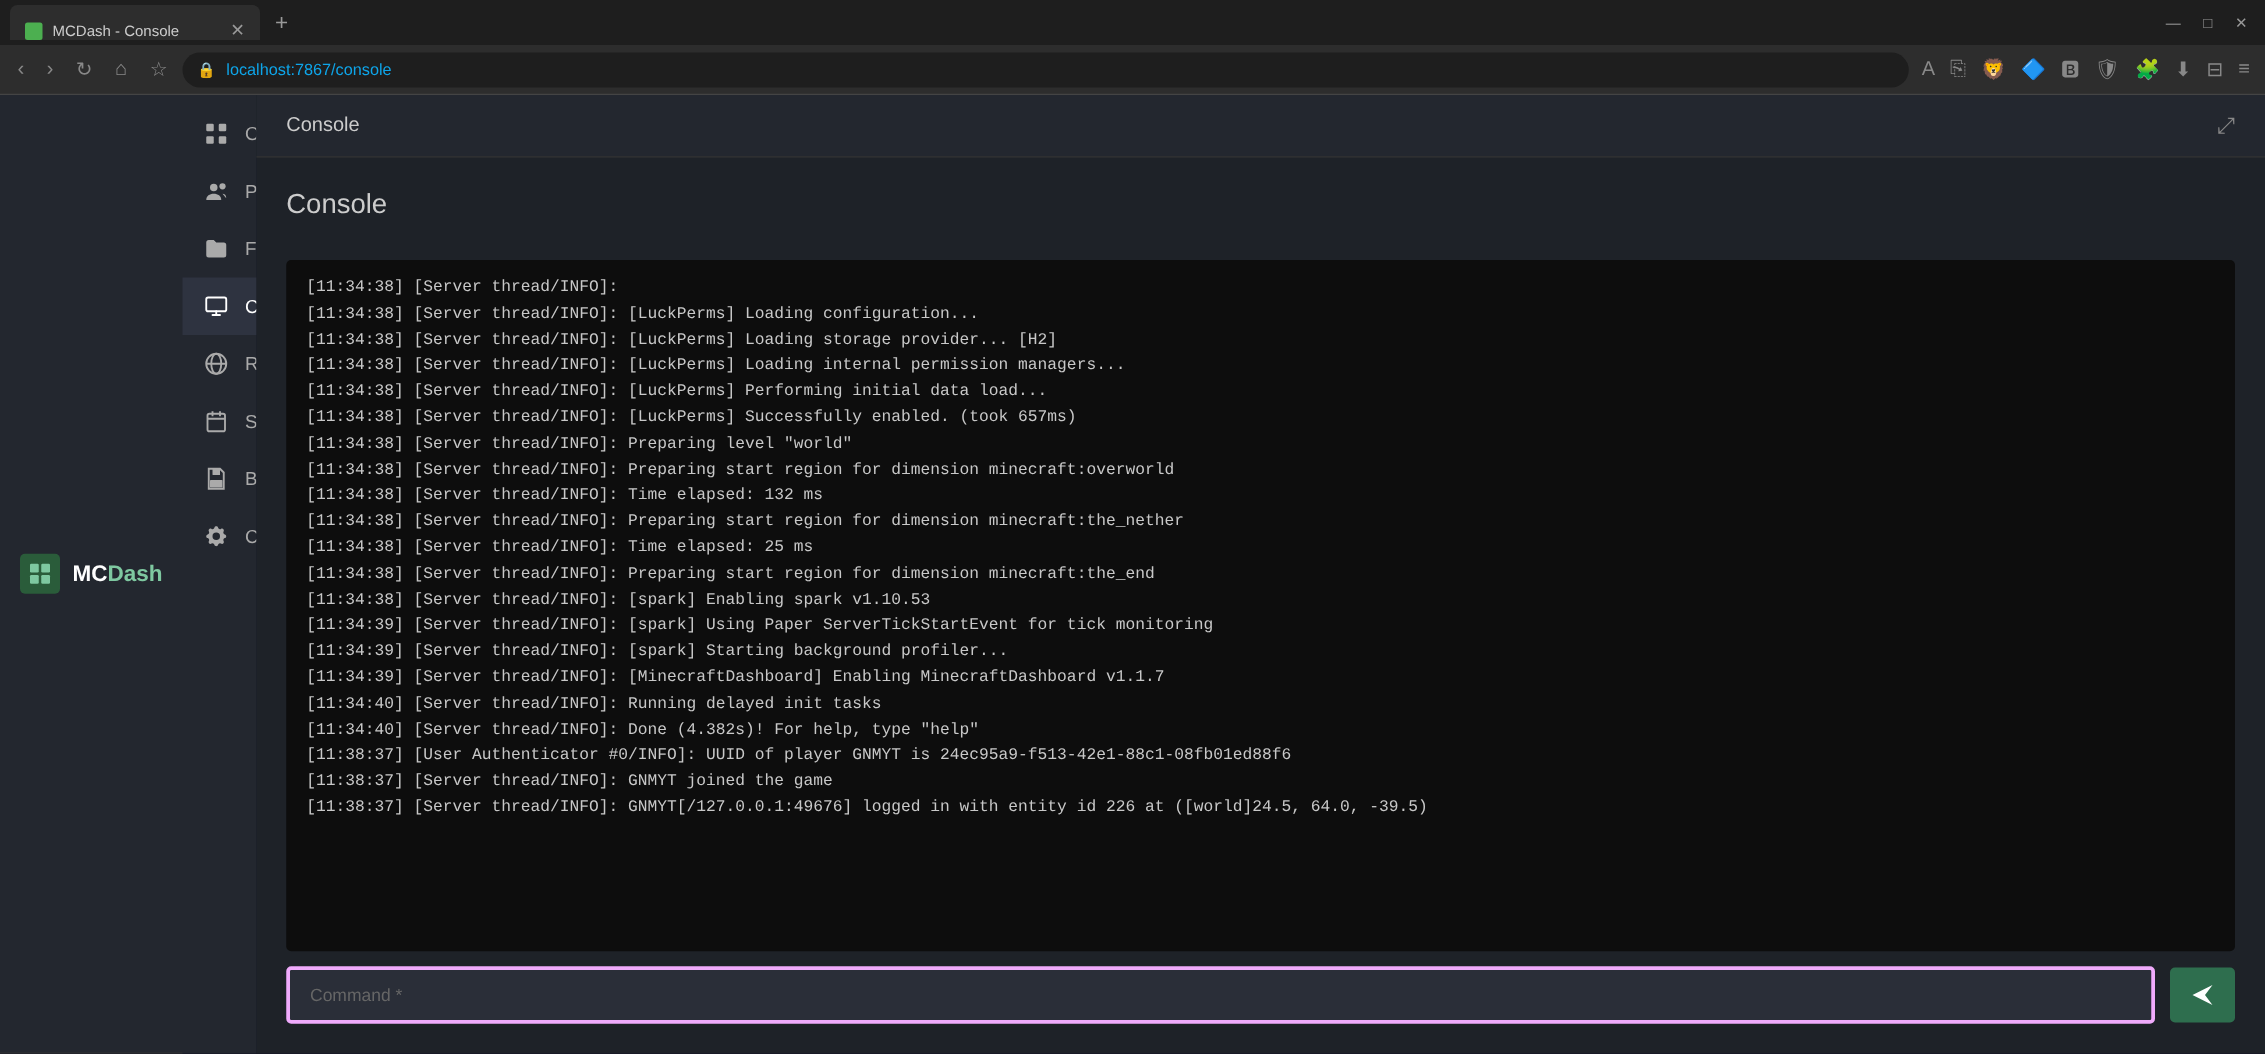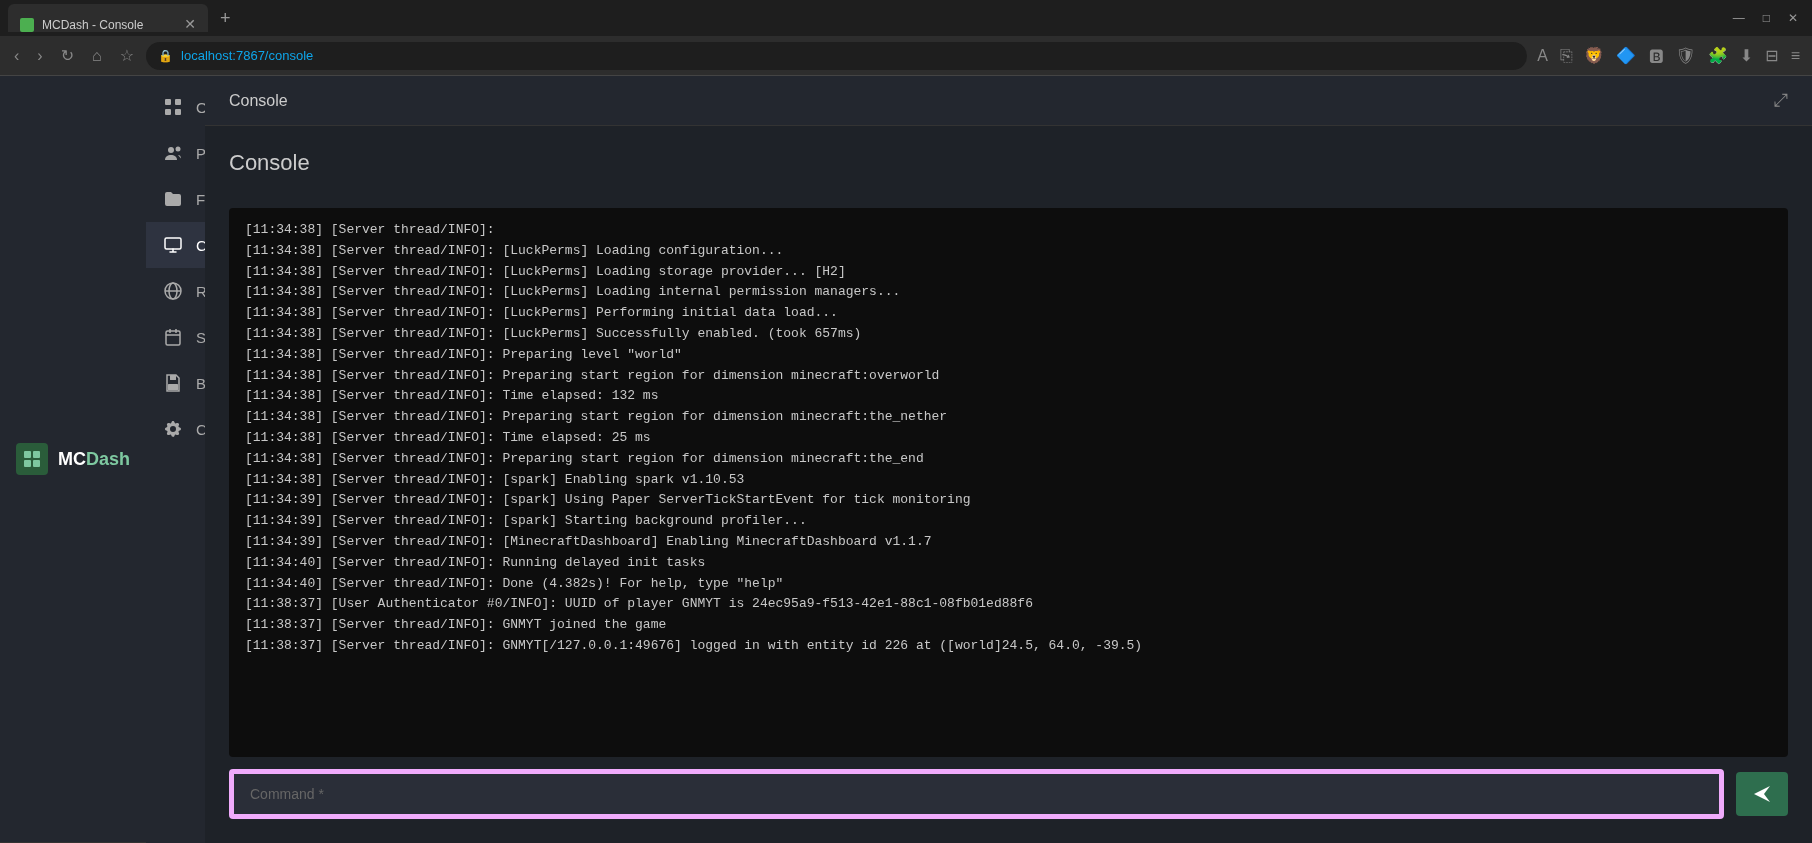--- a/index.html
+++ b/index.html
@@ -50,21 +50,21 @@
     .main-content { flex: 1; padding: 24px; display: flex; flex-direction: column; overflow: hidden; }
     .console-title { font-size: 22px; color: #ccc; font-weight: 400; margin-bottom: 16px; }
 
     .console-output { background: #0d0d0d; border-radius: 4px; flex: 1; overflow-y: auto; padding: 12px 16px; font-family: 'Courier New', Courier, monospace; font-size: 13px; color: #c8c8c8; line-height: 1.6; margin-top: 16px; }
     .console-output::-webkit-scrollbar { width: 6px; }
     .console-output::-webkit-scrollbar-thumb { background: #444; border-radius: 3px; }
 
     .console-line { white-space: pre-wrap; word-break: break-all; }
 
     .command-area { display: flex; align-items: center; gap: 12px; padding: 12px 0 0 0; flex-shrink: 0; }
-    .command-input { flex: 1; background: #2a2e38; border: 5px solid #f0abfc; border-radius: 4px; padding: 12px 16px; color: #bef264; font-size: 14px; outline: none; }
+    .command-input { flex: 1; background: #2a2e38; border: 3px solid #f0abfc; border-radius: 4px; padding: 12px 16px; color: #bef264; font-size: 14px; outline: none; }
     .command-input::placeholder { color: #666; }
     .command-submit { background: #2e6e4e; border: none; color: #fff; padding: 12px 16px; border-radius: 4px; cursor: pointer; font-size: 18px; display: flex; align-items: center; justify-content: center; }
   </style>
 </head>
 <body>
 
 <div class="browser-chrome">
   <div class="tab-bar">
     <div class="tab">
       <div class="tab-favicon"></div>

